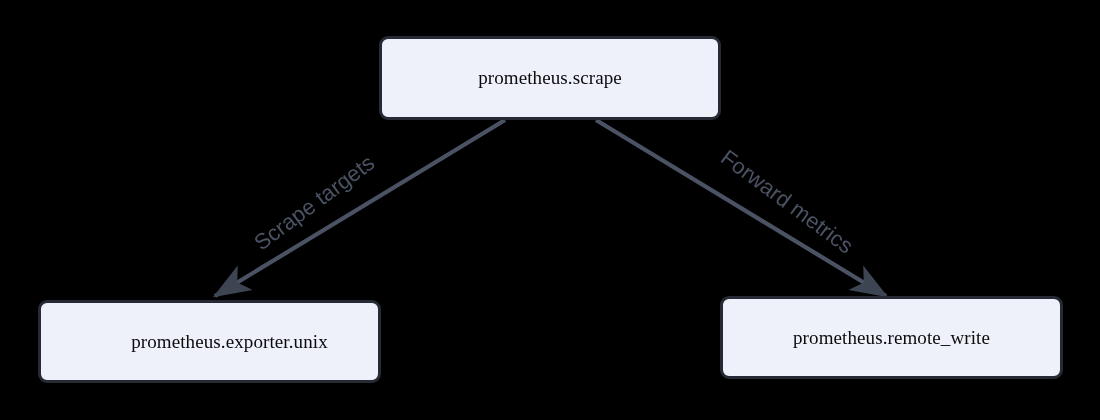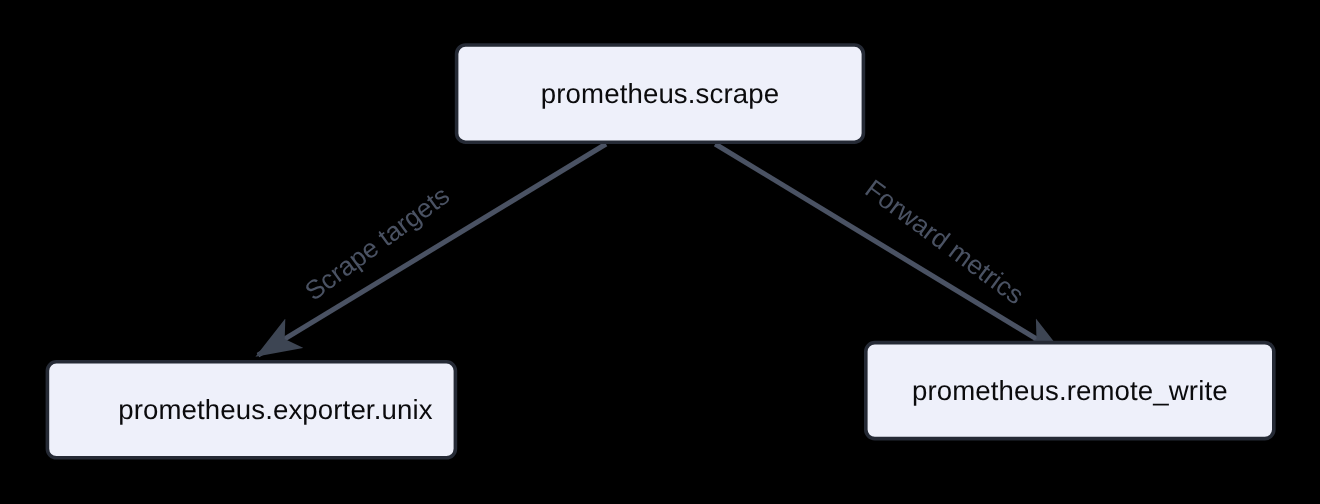--- a/index.html
+++ b/index.html
@@ -27,41 +27,41 @@
     box-sizing: border-box;
     display: flex;
     align-items: center;
     justify-content: center;
     background: #eef0fa;
     border: 3px solid #252a35;
     border-radius: 9px;
   }
   .node-label {
     color: #0b0b0d;
-    font-size: 23px;
-    font-family: Liberation Sans, sans-serif;
+    font-size: 19px;
+    font-family: Liberation Serif, serif;
     white-space: nowrap;
     letter-spacing: 0.1px;
   }
   #node-scrape {
     left: 379px;
     top: 36px;
     width: 342px;
     height: 84px;
   }
   #node-exporter-unix {
     left: 38px;
     top: 300px;
     width: 343px;
     height: 83px;
     padding-left: 40px;
   }
   #node-remote-write {
     left: 720px;
-    top: 284px;
+    top: 296px;
     width: 343px;
     height: 83px;
   }
   .edge-label {
     position: absolute;
     color: #4a5263;
     font-size: 22px;
     font-family: "Liberation Sans", sans-serif;
     white-space: nowrap;
     transform-origin: 50% 50%;

